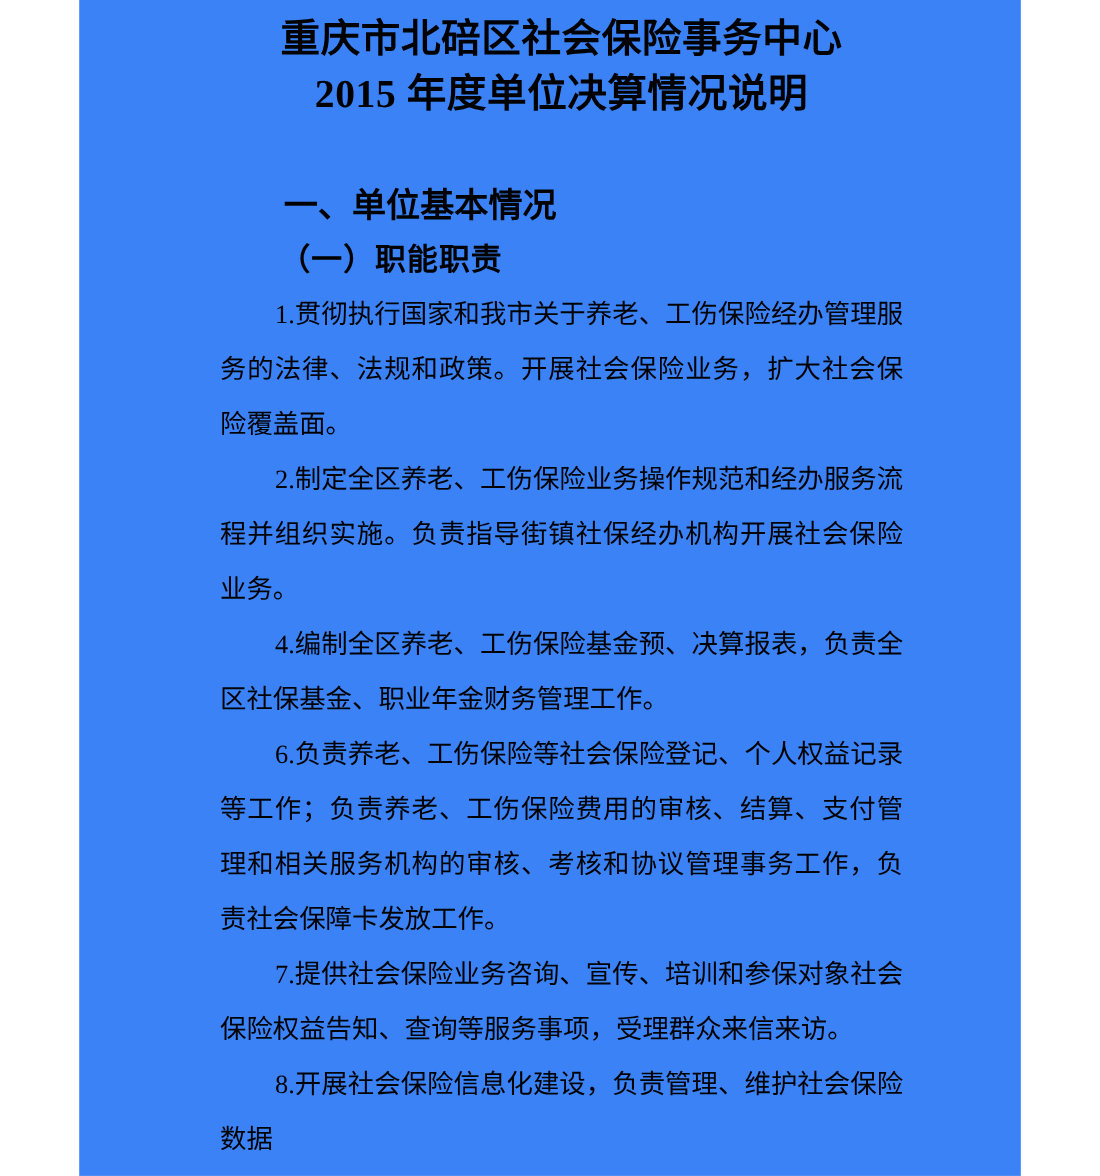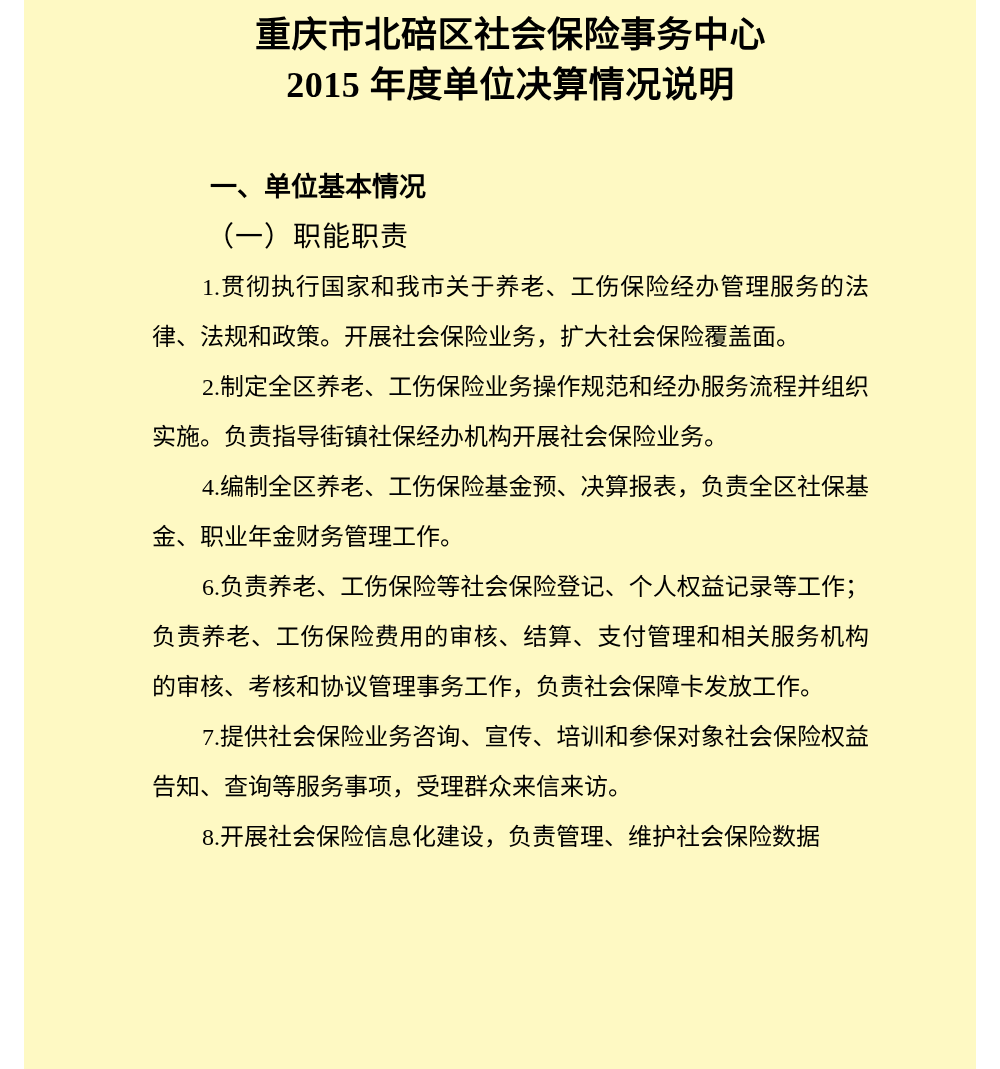--- a/index.html
+++ b/index.html
@@ -2,24 +2,24 @@
 <html lang="zh-CN"><head>
 <meta charset="utf-8">
 <style>
   html, body {
     margin: 0;
     padding: 0;
     background: #ffffff;
   }
   .page {
     position: relative;
-    width: 952px;
+    width: 856px;
     height: 1069px;
     margin: 0 auto;
-    background: #fef9c3;
+    background: #3b82f6;
     overflow: hidden;
     box-sizing: border-box;
     padding: 10px 107px 0 128px;
     color: #000000;
     font-family: "Liberation Serif", "DejaVu Serif", serif;
   }
   .doc-title {
     margin: 0;
     padding: 0;
     font-size: 36px;
@@ -29,31 +29,31 @@
     letter-spacing: 0.5px;
     font-family: "Liberation Serif", "DejaVu Serif", serif;
   }
   .doc-title .title-line {
     display: block;
     white-space: nowrap;
   }
   .section-heading {
     margin: 52px 0 0 0;
     padding: 0 0 0 58px;
-    font-size: 27px;
+    font-size: 31px;
     line-height: 50px;
     font-weight: 700;
     font-family: "Liberation Sans", "DejaVu Sans", sans-serif;
   }
   .subsection-heading {
     margin: 0;
     padding: 0 0 0 54px;
     font-size: 28px;
     line-height: 50px;
-    font-weight: 400;
+    font-weight: 700;
     letter-spacing: 1px;
     font-family: "Liberation Serif", "DejaVu Serif", serif;
   }
   .body-paragraph {
     margin: 0;
     padding: 0;
     font-size: 24px;
     line-height: 50px;
     text-indent: 50px;
     text-align: justify;

